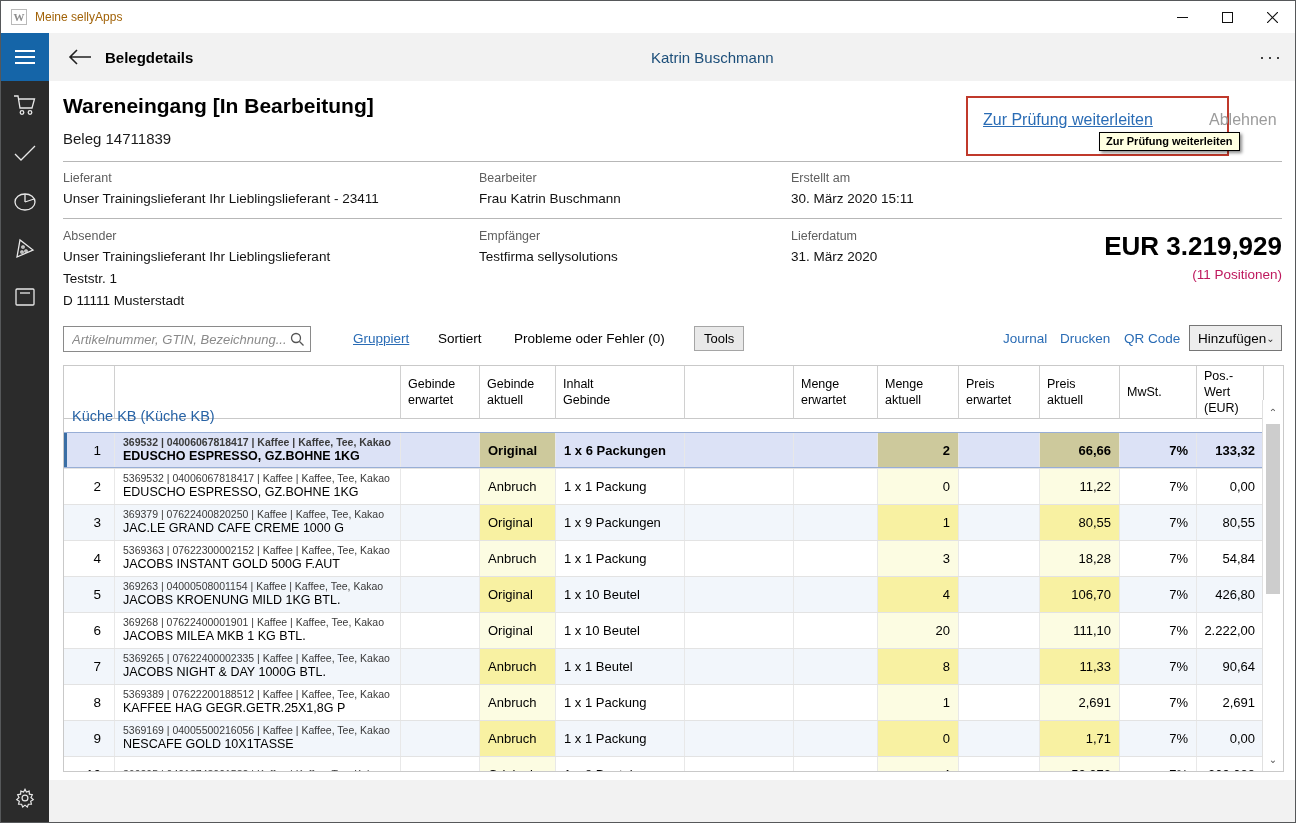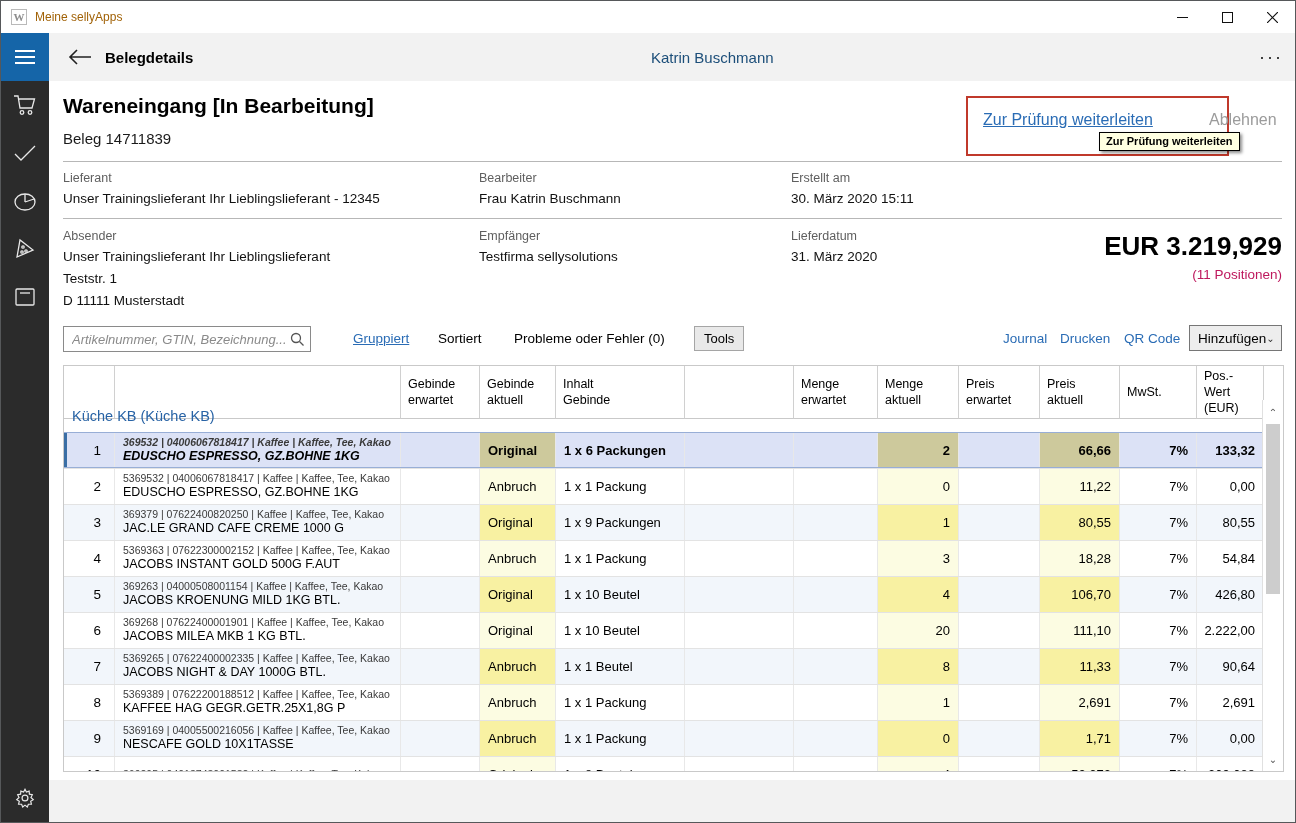--- a/index.html
+++ b/index.html
@@ -75,21 +75,21 @@
   .t-row { display:grid; grid-template-columns:51px 286px 79px 76px 129px 109px 84px 81px 81px 80px 77px 67px; width:1200px; height:36px; border-top:1px solid #e3e3e3; position:relative; }
   .t-row.even { background:#ffffff; }
   .t-row.odd { background:#f2f6fb; }
   .t-row.sel { background:#dce2f6; border-top:1px solid #98aed6; border-bottom:1px solid #98aed6; }
   .t-row.sel::before { content:""; position:absolute; left:0; top:0; bottom:0; width:3px; background:#3a6ea5; }
   .t-cell { border-right:1px solid #e8e8e8; display:flex; align-items:center; font-size:13px; color:#000; overflow:hidden; }
   .cell-num { justify-content:flex-end; padding-right:13px; font-size:13.5px; }
   .cell-article { flex-direction:column; align-items:flex-start; justify-content:center; padding-left:8px; line-height:1.25; }
   .meta { font-size:10.5px; color:#3a3a3a; white-space:nowrap; }
   .name { font-size:12.5px; color:#000; white-space:nowrap; }
-  .sel .meta, .sel .name { font-weight:bold;font-style:italic; }
+  .sel .meta, .sel .name { font-weight:bold; }
   .cell-text { padding-left:8px; }
   .sel .cell-text { font-weight:bold; }
   .cell-rnum { justify-content:flex-end; padding-right:8px; }
   .yellow { background:#fcfce2; }
   .odd .yellow { background:#f8f1a2; }
   .sel .yellow { background:#cdc99c; font-weight:bold; }
   .sel .cell-rnum { font-weight:bold; }
 
   
   .vscroll { position:absolute; right:0; top:34px; bottom:0; width:21px; background:#ffffff; border-left:1px solid #e0e0e0; }
@@ -191,21 +191,21 @@
       <div class="doc-number">Beleg 14711839</div>
 
       <div class="annotation-box"></div>
       <a class="action-primary">Zur Prüfung weiterleiten</a>
       <div class="action-secondary">Ablehnen</div>
       <div class="tooltip">Zur Prüfung weiterleiten</div>
 
       <div class="divider div1"></div>
 
       <div class="flabel c1 r1l">Lieferant</div>
-      <div class="fvalue c1 r1v">Unser Trainingslieferant Ihr Lieblingslieferant - 12345</div>
+      <div class="fvalue c1 r1v">Unser Trainingslieferant Ihr Lieblingslieferant - 23411</div>
       <div class="flabel c2 r1l">Bearbeiter</div>
       <div class="fvalue c2 r1v">Frau Katrin Buschmann</div>
       <div class="flabel c3 r1l">Erstellt am</div>
       <div class="fvalue c3 r1v">30. März 2020 15:11</div>
 
       <div class="divider div2"></div>
 
       <div class="flabel c1 r2l">Absender</div>
       <div class="fvalue c1 r2v">Unser Trainingslieferant Ihr Lieblingslieferant</div>
       <div class="fvalue c1 r2v2">Teststr. 1</div>

